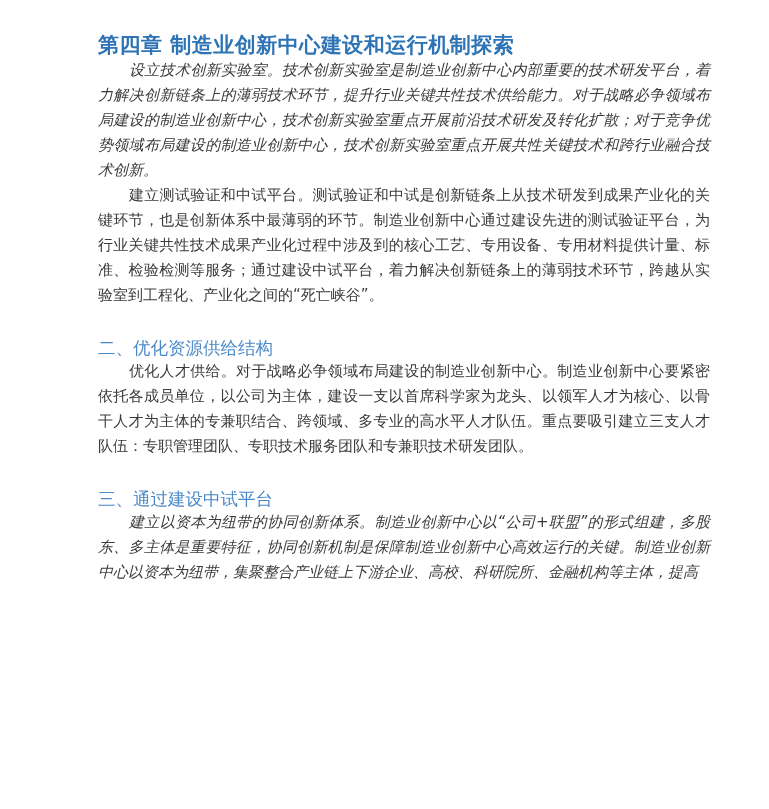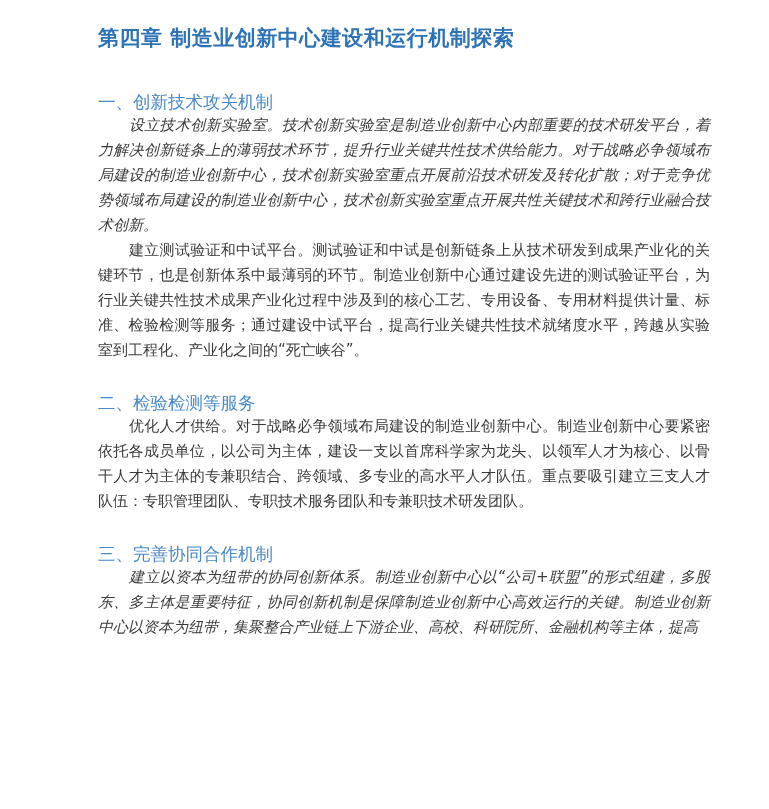--- a/index.html
+++ b/index.html
@@ -10,21 +10,21 @@
   body {
     width: 769px;
     height: 809px;
     overflow: hidden;
     font-family: "DejaVu Sans", "Liberation Sans", sans-serif;
   }
   .page {
     box-sizing: border-box;
     width: 769px;
     height: 809px;
-    padding: 25px 59px 0 98px;
+    padding: 32px 59px 0 98px;
     overflow: hidden;
     background: #ffffff;
   }
   .doc-title {
     margin: 0;
     font-size: 21px;
     line-height: 26px;
     font-weight: bold;
     color: var(--title-color, #2D73B5);
     letter-spacing: 0.5px;
@@ -52,28 +52,27 @@
   }
 </style>
 </head>
 <body style="background: rgb(255, 255, 255);">
 
 <div class="page">
 
   <h1 class="doc-title">第四章 制造业创新中心建设和运行机制探索</h1>
 
   <section>
-    <h2 class="section-heading">一、创新技术攻关机制</h2>
     <p class="body-paragraph first-in-section">设立技术创新实验室。技术创新实验室是制造业创新中心内部重要的技术研发平台，着力解决创新链条上的薄弱技术环节，提升行业关键共性技术供给能力。对于战略必争领域布局建设的制造业创新中心，技术创新实验室重点开展前沿技术研发及转化扩散；对于竞争优势领域布局建设的制造业创新中心，技术创新实验室重点开展共性关键技术和跨行业融合技术创新。</p>
-    <p class="body-paragraph">建立测试验证和中试平台。测试验证和中试是创新链条上从技术研发到成果产业化的关键环节，也是创新体系中最薄弱的环节。制造业创新中心通过建设先进的测试验证平台，为行业关键共性技术成果产业化过程中涉及到的核心工艺、专用设备、专用材料提供计量、标准、检验检测等服务；通过建设中试平台，提高行业关键共性技术就绪度水平，跨越从实验室到工程化、产业化之间的“死亡峡谷”。</p>
+    <p class="body-paragraph">建立测试验证和中试平台。测试验证和中试是创新链条上从技术研发到成果产业化的关键环节，也是创新体系中最薄弱的环节。制造业创新中心通过建设先进的测试验证平台，为行业关键共性技术成果产业化过程中涉及到的核心工艺、专用设备、专用材料提供计量、标准、检验检测等服务；通过建设中试平台，着力解决创新链条上的薄弱技术环节，跨越从实验室到工程化、产业化之间的“死亡峡谷”。</p>
   </section>
 
   <section>
-    <h2 class="section-heading">二、检验检测等服务</h2>
+    <h2 class="section-heading">二、优化资源供给结构</h2>
     <p class="body-paragraph">优化人才供给。对于战略必争领域布局建设的制造业创新中心。制造业创新中心要紧密依托各成员单位，以公司为主体，建设一支以首席科学家为龙头、以领军人才为核心、以骨干人才为主体的专兼职结合、跨领域、多专业的高水平人才队伍。重点要吸引建立三支人才队伍：专职管理团队、专职技术服务团队和专兼职技术研发团队。</p>
   </section>
 
   <section>
-    <h2 class="section-heading">三、完善协同合作机制</h2>
+    <h2 class="section-heading">三、通过建设中试平台</h2>
     <p class="body-paragraph first-in-section">建立以资本为纽带的协同创新体系。制造业创新中心以“公司+联盟”的形式组建，多股东、多主体是重要特征，协同创新机制是保障制造业创新中心高效运行的关键。制造业创新中心以资本为纽带，集聚整合产业链上下游企业、高校、科研院所、金融机构等主体，提高</p>
   </section>
 
 </div>
 
 </body></html>

